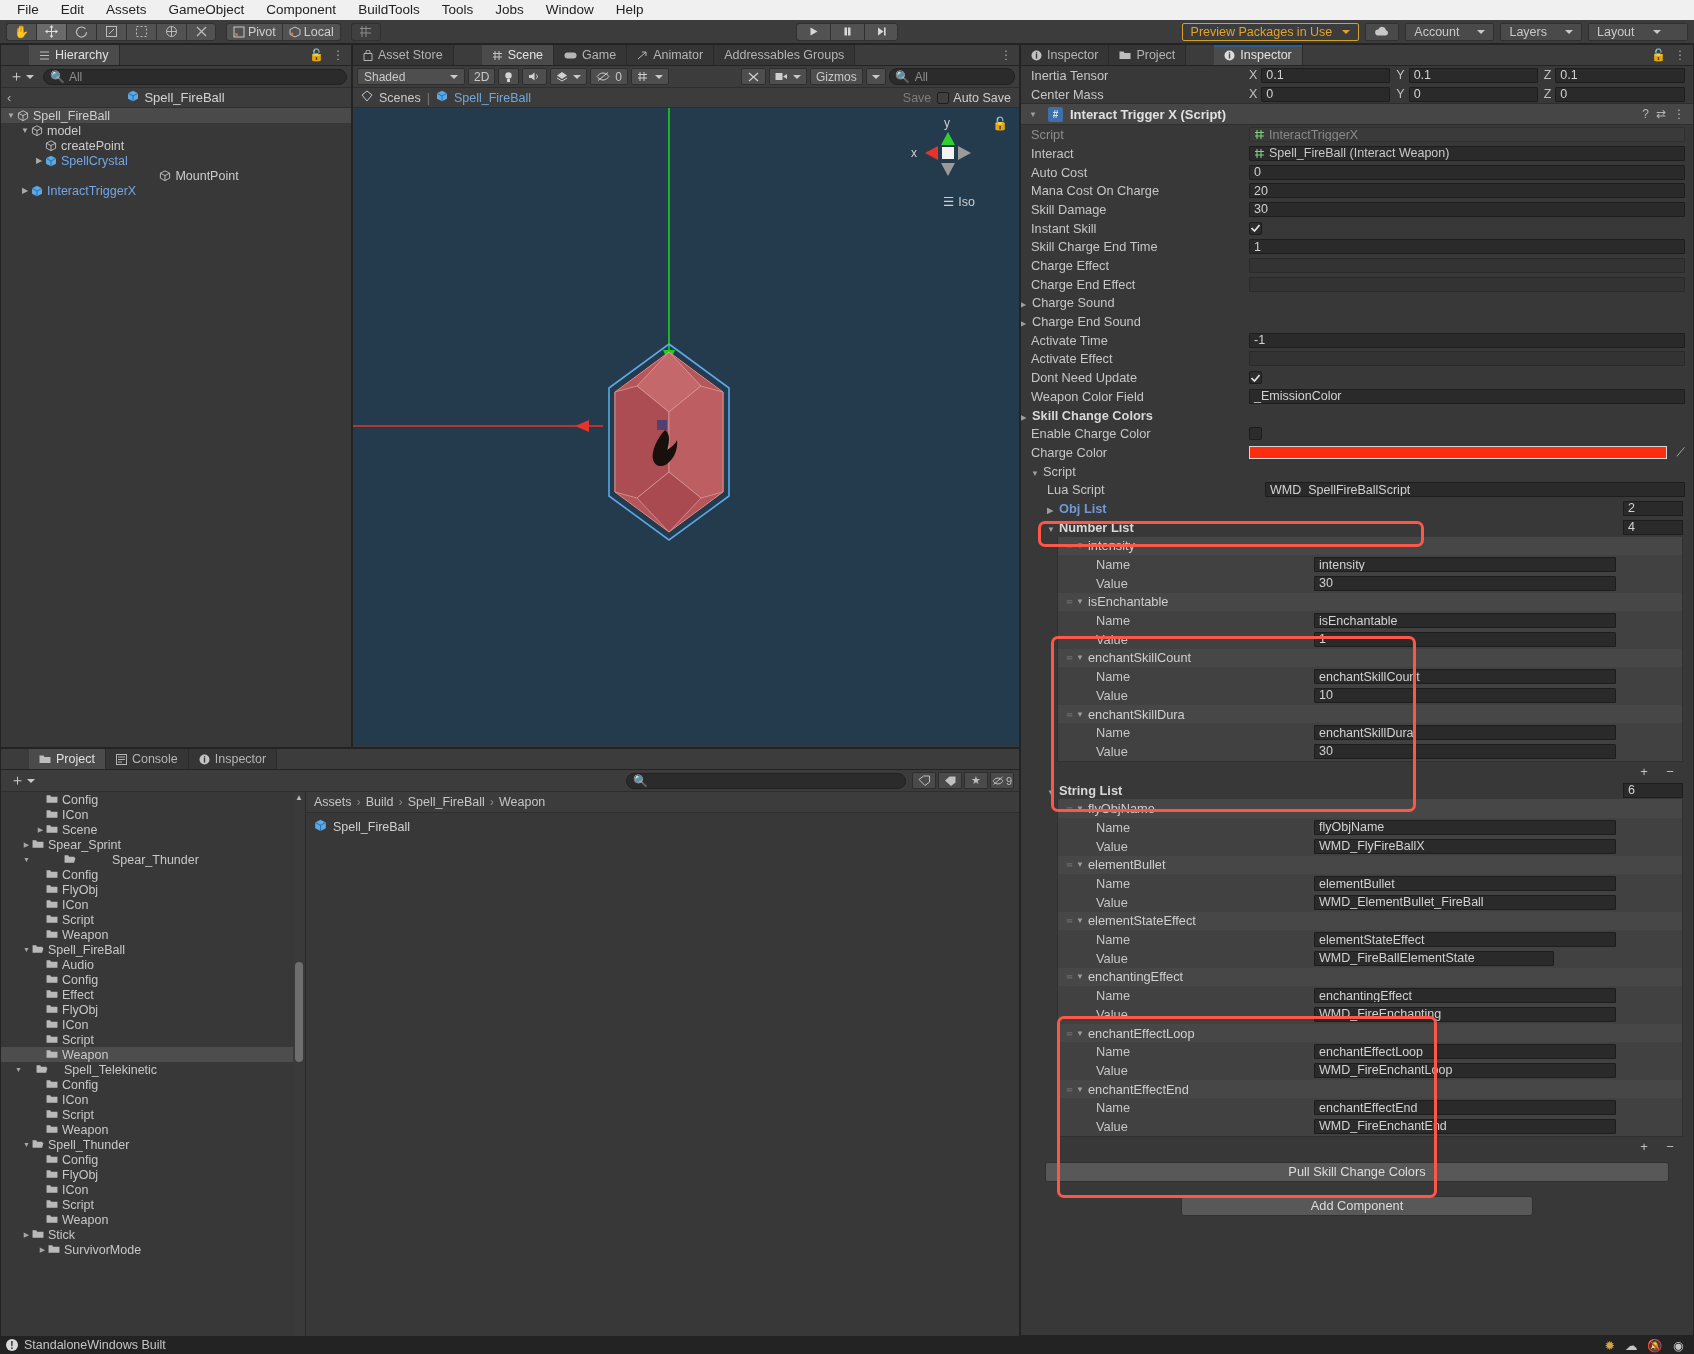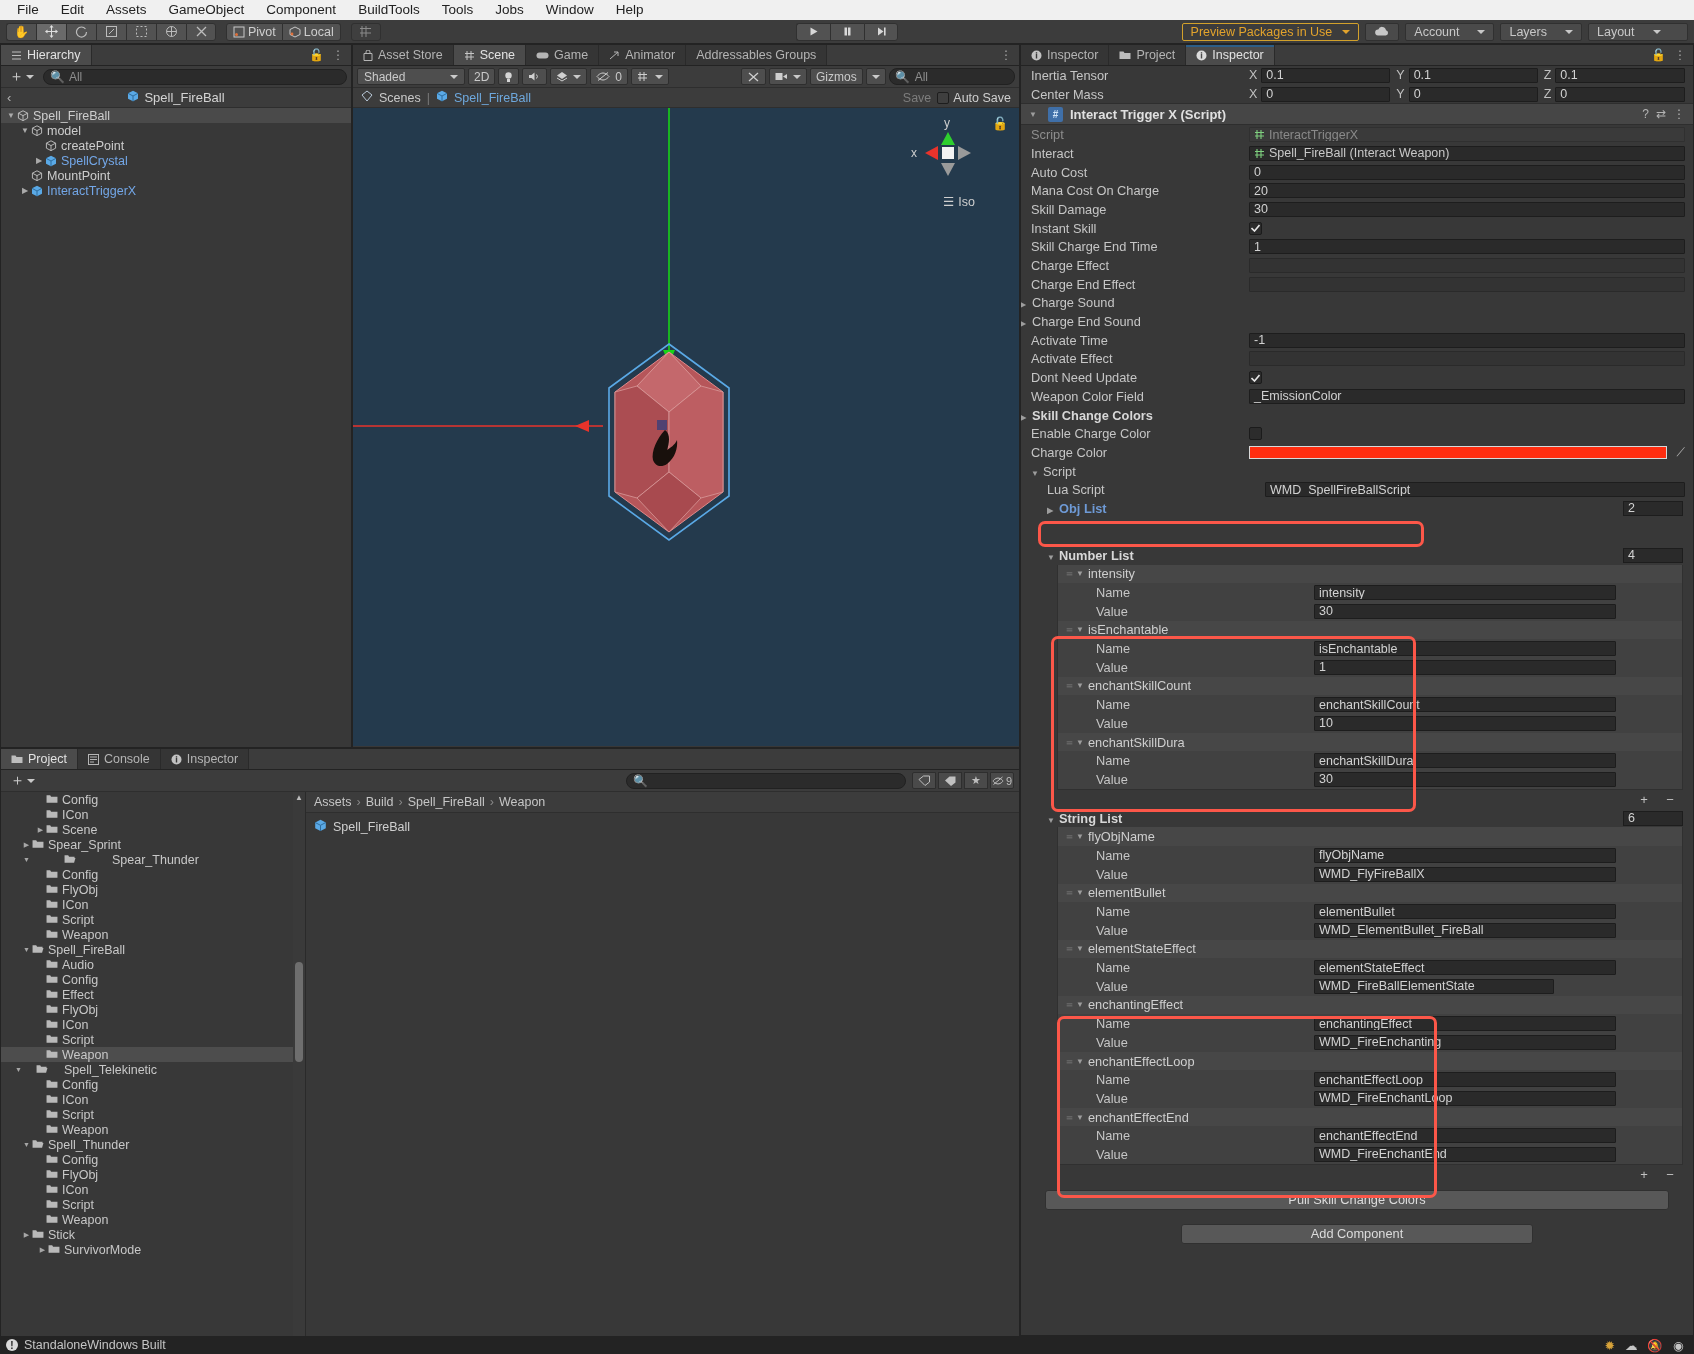--- a/index.html
+++ b/index.html
@@ -69,21 +69,21 @@
   
   .panel { position:absolute; background:#383838; border:1px solid #232323; }
   .panel-tabs {
     height:21px; background:#3c3c3c; display:flex; align-items:stretch;
     border-bottom:1px solid #232323; position:relative;
   }
   .ptab {
     display:flex; align-items:center; gap:5px; padding:0 10px; font-size:12.5px;
     color:#b4b4b4; background:#353535; border-right:1px solid #2a2a2a;
   }
-  .ptab.active { background:#4b4b4b; color:#e2e2e2; }
+  .ptab.active { background:#4b4b4b; color:#e2e2e2;margin-left:28px; }
   .ptab.accent { box-shadow: inset 0 2px 0 0 #2c5d87; }
   .tabs-right { margin-left:auto; display:flex; align-items:center; gap:8px; padding-right:7px; color:#a8a8a8; font-size:12px;}
 
   .searchrow {
     height:22px; background:#3c3c3c; display:flex; align-items:center;
     padding:0 4px; gap:5px; border-bottom:1px solid #2e2e2e;
   }
   .plusbtn { display:flex;align-items:center;gap:2px;color:#c9c9c9;font-size:15px; padding:0 4px;}
   .searchbox {
     flex:1; height:16px; background:#2b2b2b; border:1px solid #212121; border-radius:8px;
@@ -409,21 +409,21 @@
         <div class="hrow prefab" style="padding-left: 32px;">
           <span class="arw">▶</span>
           <span class="ico">
             <svg width="12" height="12" viewBox="0 0 12 12">
               <path d="M6 0.7l5 2.6v5.4L6 11.3 1 8.7V3.3z" fill="#5aa9e6"></path>
               <path d="M1 3.3L6 6l5-2.7M6 6v5.3" stroke="#2e6d9e" fill="none"></path>
             </svg>
           </span>
           <span>SpellCrystal</span>
         </div>
-        <div class="hrow" style="padding-left: 18px;">
+        <div class="hrow" style="padding-left: 34px; justify-content: center;">
           <span class="arw"></span>
           <span class="ico">
             <svg width="12" height="12" viewBox="0 0 12 12">
               <path d="M6 0.8l4.6 2.4v5L6 10.6 1.4 8.2v-5z" fill="none" stroke="#c6c6c6" stroke-width="0.9"></path>
               <path d="M1.4 3.2L6 5.6l4.6-2.4M6 5.6v5" stroke="#c6c6c6" stroke-width="0.9" fill="none"></path>
             </svg>
           </span>
           <span>MountPoint</span>
         </div>
         <div class="hrow prefab" style="padding-left: 18px;">
@@ -1077,21 +1077,21 @@
           <span class="ilabel"><span class="foldarrow">▼</span>Script</span>
         </div>
         <div class="irow" style="padding-left: 26px;">
           <span class="ilabel">Lua Script</span>
           <span class="ifield">WMD_SpellFireBallScript</span>
         </div>
         <div class="irow" style="padding-left: 26px;">
           <span class="ilabel bold" style="color: rgb(110, 154, 214);"><span class="foldarrow">▶</span>Obj List</span>
           <span class="countbox">2</span>
         </div>
-        <div class="irow" style="padding-left: 26px; margin-top: 28px;">
+        <div class="irow" style="padding-left: 26px;">
           <span class="ilabel bold"><span class="foldarrow">▼</span>Number List</span>
           <span class="countbox">4</span>
         </div>
         <div class="listbox">
           <div class="listhead">
             <span class="draghandle">＝</span>
             <span class="foldarrow">▼</span>
             <span>intensity</span>
           </div>
           <div class="irow" style="padding-left: 38px;">

